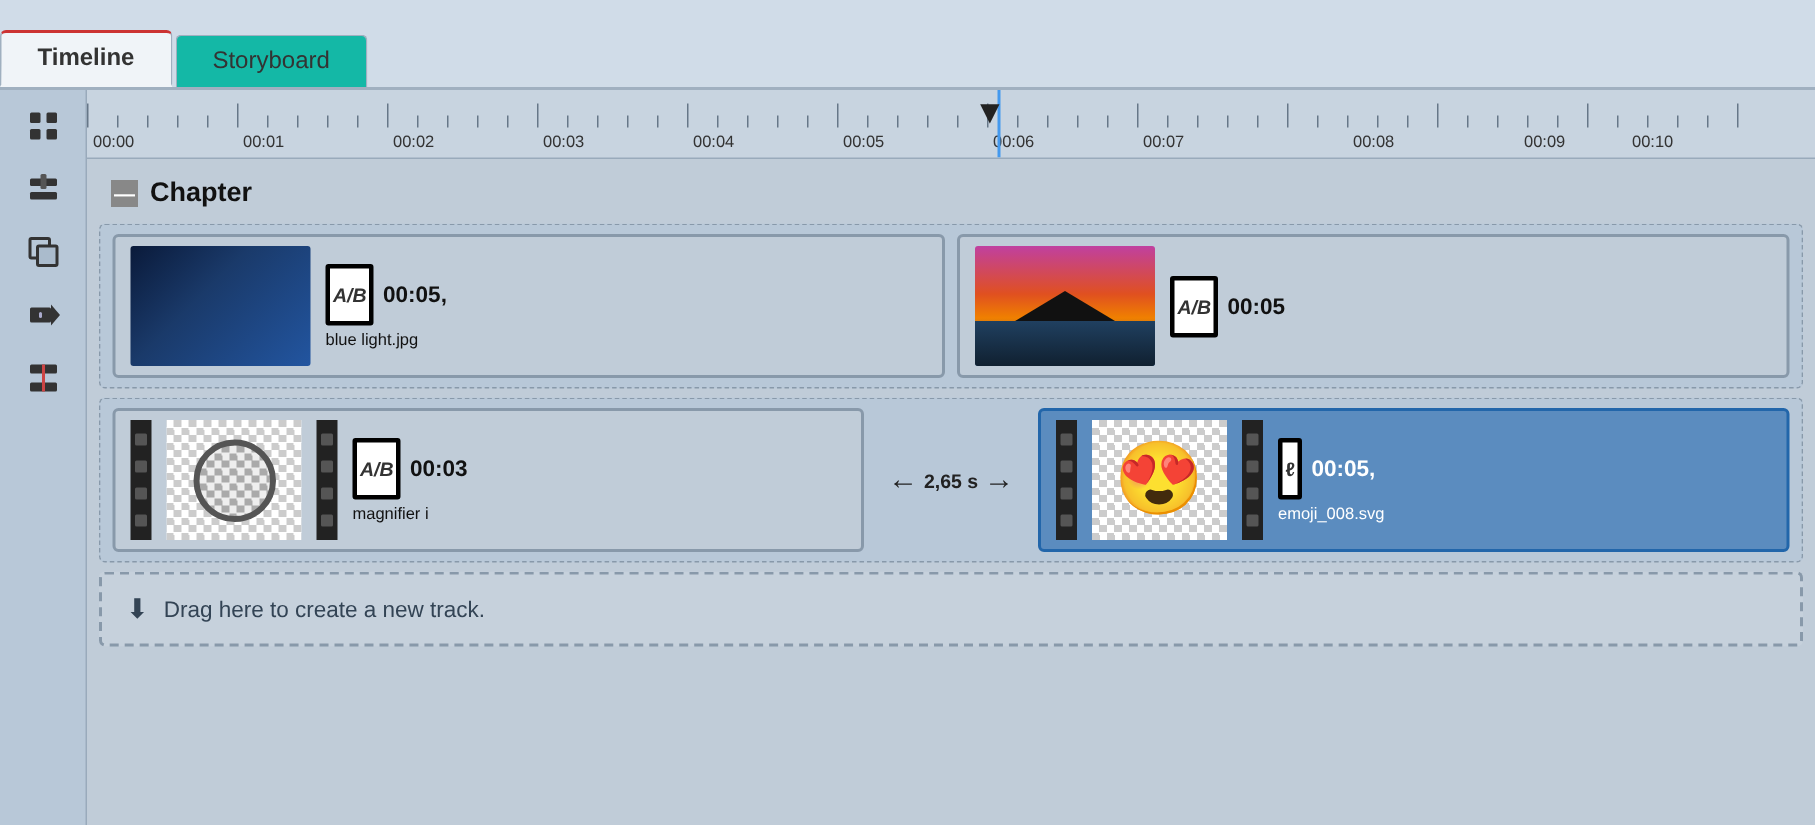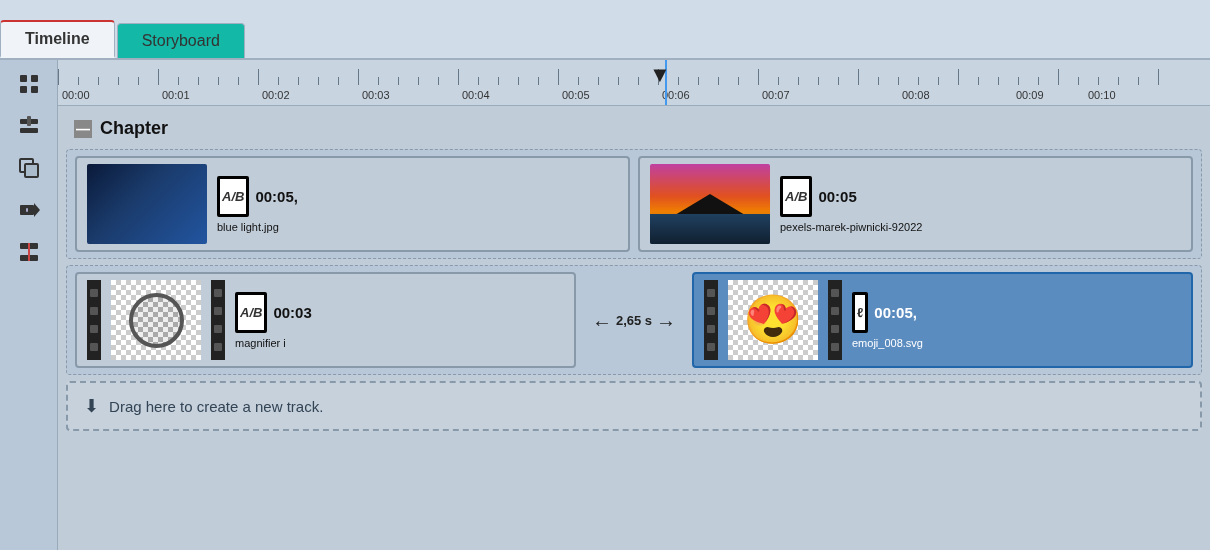--- a/index.html
+++ b/index.html
@@ -490,21 +490,20 @@
             <div class="sunset-bg" style="width:120px;height:80px;position:relative;">
               <div class="sunset-mountain"></div>
               <div class="sunset-water"></div>
             </div>
           </div>
           <div class="clip-info">
             <div class="clip-time">
               <span class="ab-icon">A/B</span>
               <span>00:05</span>
             </div>
-            <div class="clip-name">pexels-marek-piwnicki-92022</div>
           </div>
         </div>
 
       </div>
 
       <div class="track-row">
 
         <div class="clip" style="flex:1; max-width:48%;">
           <div class="film-strip-left">
             <div class="film-hole"></div>

